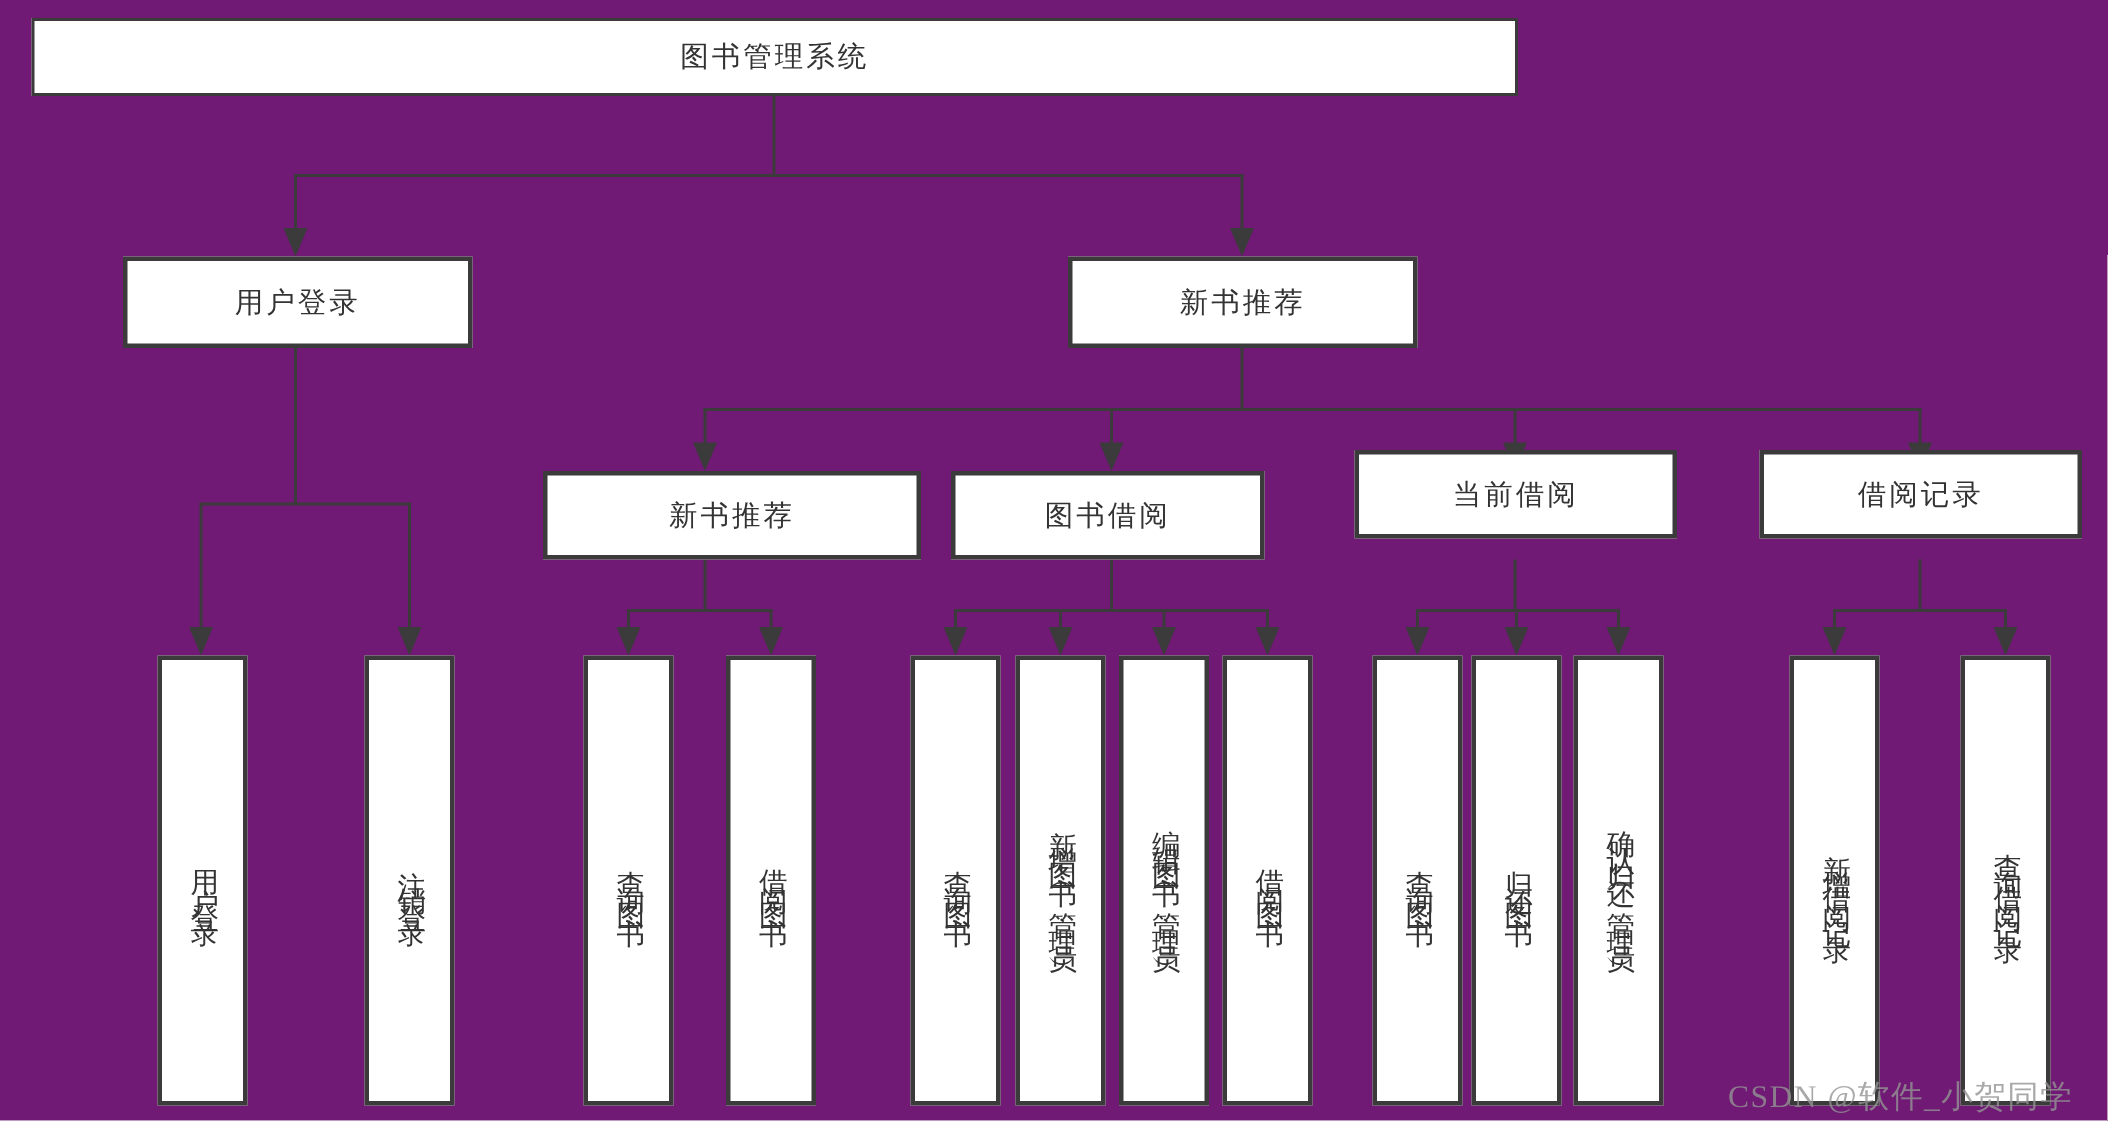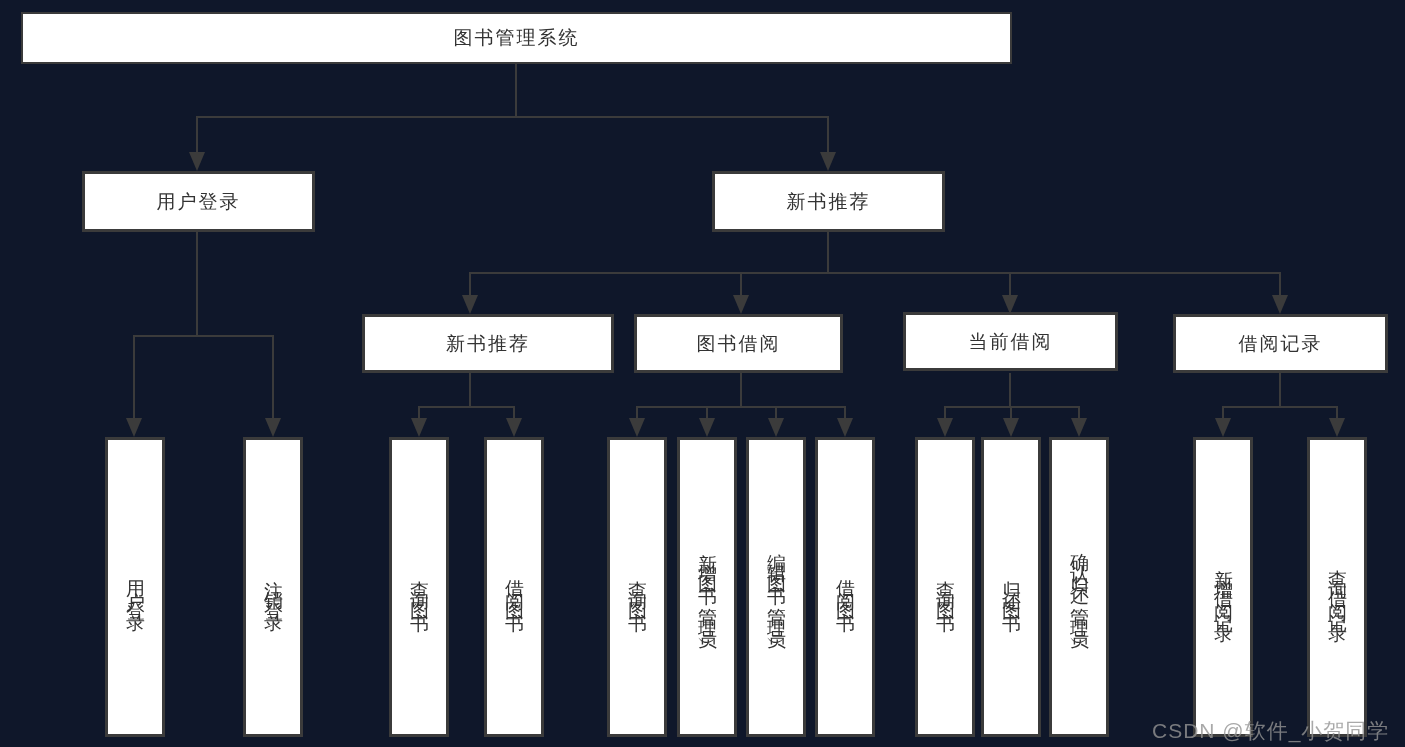--- a/index.html
+++ b/index.html
@@ -1,17 +1,17 @@
 <!DOCTYPE html>
 <html><head>
 <meta charset="utf-8">
 <style>
   html,body{margin:0;padding:0;background:#ffffff;}
   .canvas{
-    position:relative;width:1405px;height:747px;background:#0f172a;
+    position:relative;width:1405px;height:747px;background:#701a75;
     font-family:"Liberation Sans","DejaVu Sans",sans-serif;overflow:hidden;
   }
   .box{
     position:absolute;box-sizing:border-box;border:3px solid #3b3b3b;background:#ffffff;
     display:flex;align-items:center;justify-content:center;
     color:#333333;font-size:19px;letter-spacing:2px;z-index:2;
   }
   .box.root{border-width:2px;}
   .vbox{
     position:absolute;box-sizing:border-box;border:3px solid #3b3b3b;background:#ffffff;
@@ -24,21 +24,21 @@
   }
   .hline{position:absolute;height:2px;background:#3b3b3b;z-index:1;}
   .vline{position:absolute;width:2px;background:#3b3b3b;z-index:1;}
   .arrow{
     position:absolute;width:0;height:0;z-index:1;
     border-left:8px solid transparent;border-right:8px solid transparent;
     border-top:19px solid #3b3b3b;
   }
   .watermark{
     position:absolute;left:1152px;top:717px;z-index:3;
-    color:rgba(148,148,148,0.8);font-size:21px;letter-spacing:1px;white-space:nowrap;
+    color:rgba(148,148,148,0.8);font-size:21px;letter-spacing:1px;white-space:nowrap;font-family:Liberation Serif, serif;
   }
 </style>
 </head>
 <body>
 
 <div class="canvas">
 
   <div class="vline" style="left:515px;top:64px;height:53px;"></div>
   <div class="hline" style="left:197px;top:116px;width:632px;"></div>
   <div class="vline" style="left:196px;top:116px;height:38px;"></div>
@@ -108,24 +108,24 @@
   <div class="box" style="left:712px;top:171px;width:233px;height:61px;">
     <span>新书推荐</span>
   </div>
 
   <div class="box" style="left:362px;top:314px;width:252px;height:59px;">
     <span>新书推荐</span>
   </div>
   <div class="box" style="left:634px;top:314px;width:209px;height:59px;">
     <span>图书借阅</span>
   </div>
-  <div class="box" style="left:903px;top:312px;width:215px;height:59px;">
+  <div class="box" style="left:903px;top:300px;width:215px;height:59px;">
     <span>当前借阅</span>
   </div>
-  <div class="box" style="left:1173px;top:314px;width:215px;height:59px;align-items:center;">
+  <div class="box" style="left:1173px;top:300px;width:215px;height:59px;align-items:center;">
     <span>借阅记录</span>
   </div>
 
   <div class="vbox" style="left:105px;">
     <span class="vtext">用户登录</span>
   </div>
   <div class="vbox" style="left:243px;">
     <span class="vtext">注销登录</span>
   </div>
 

